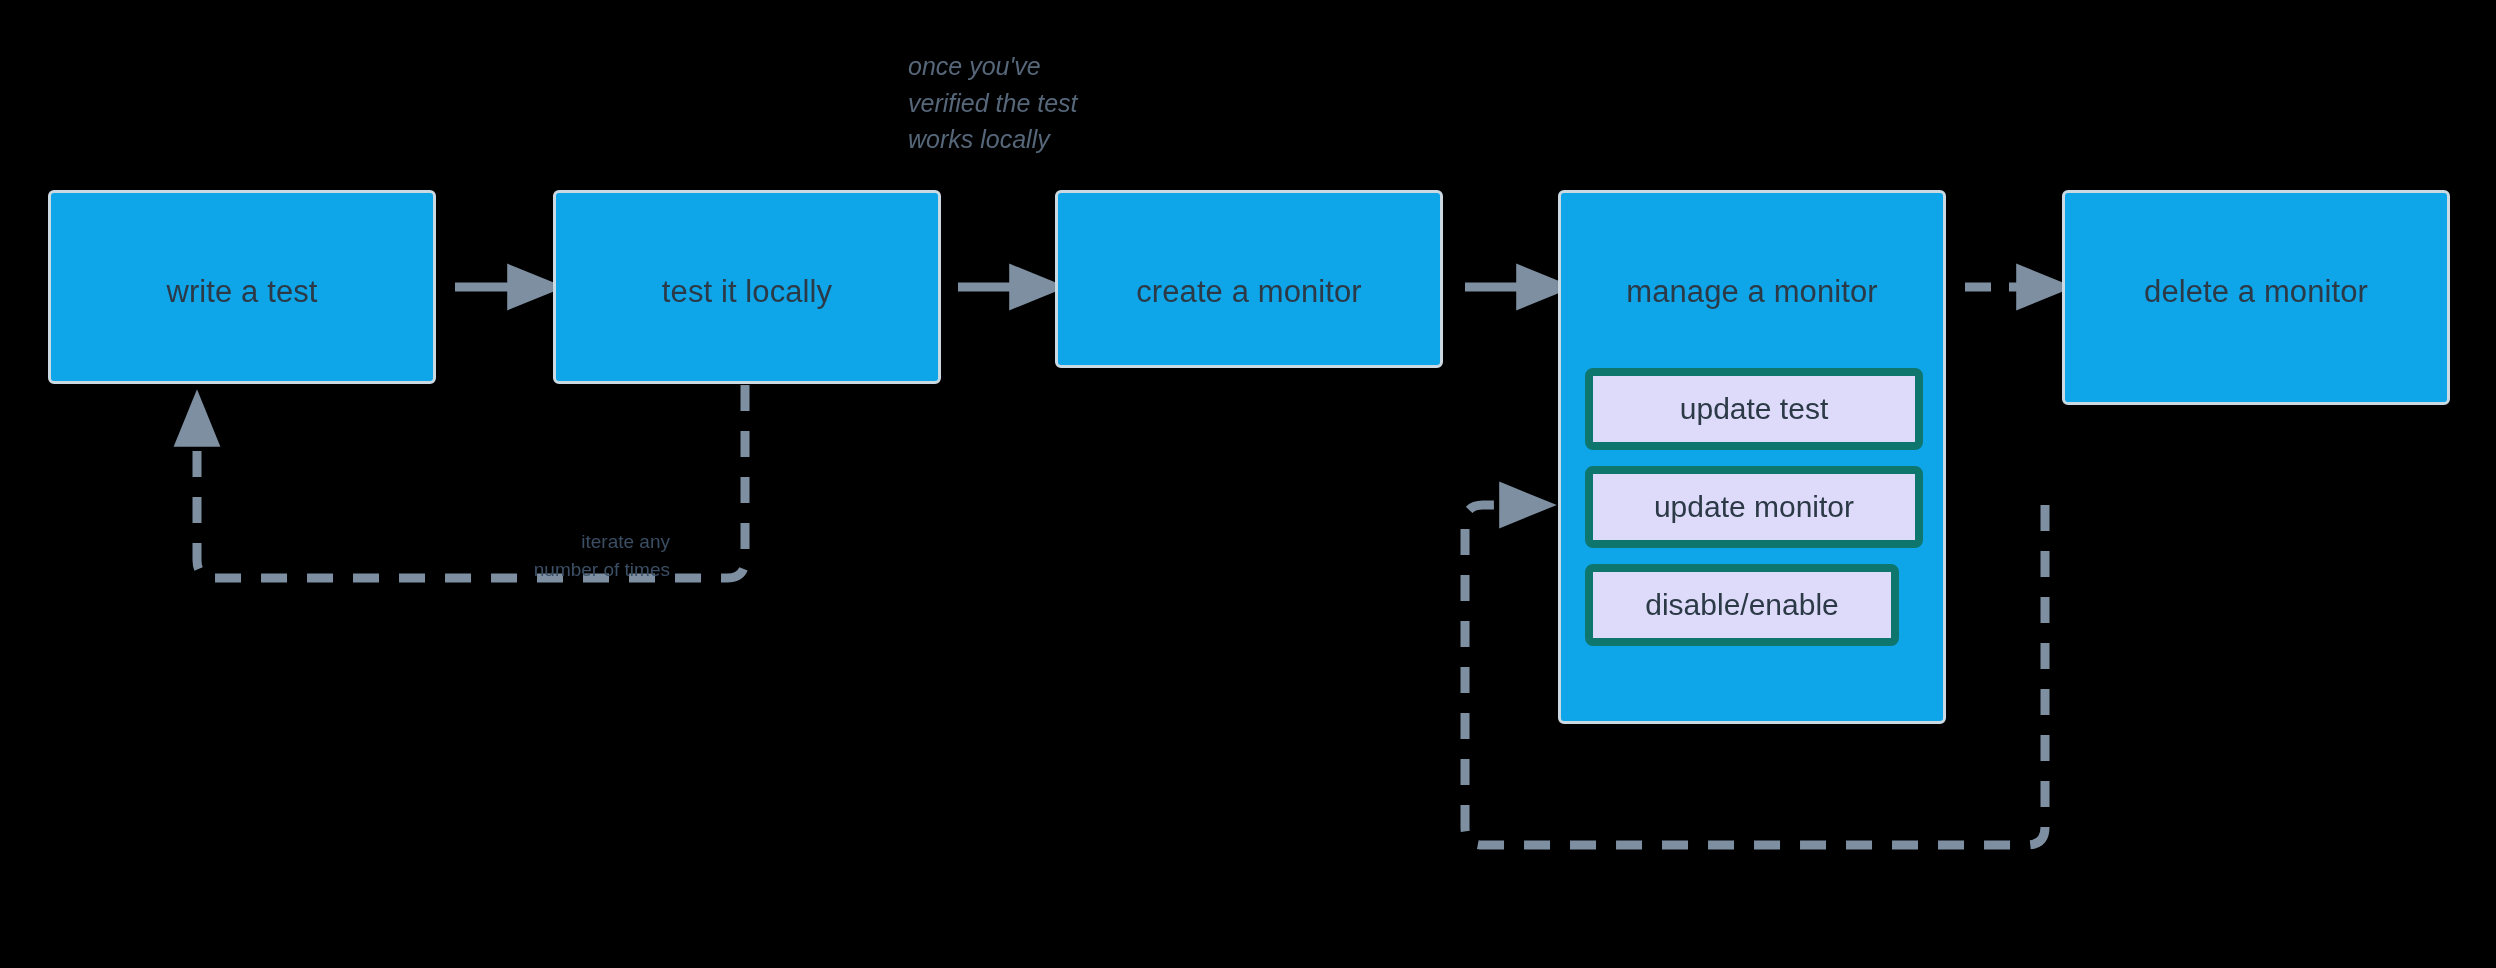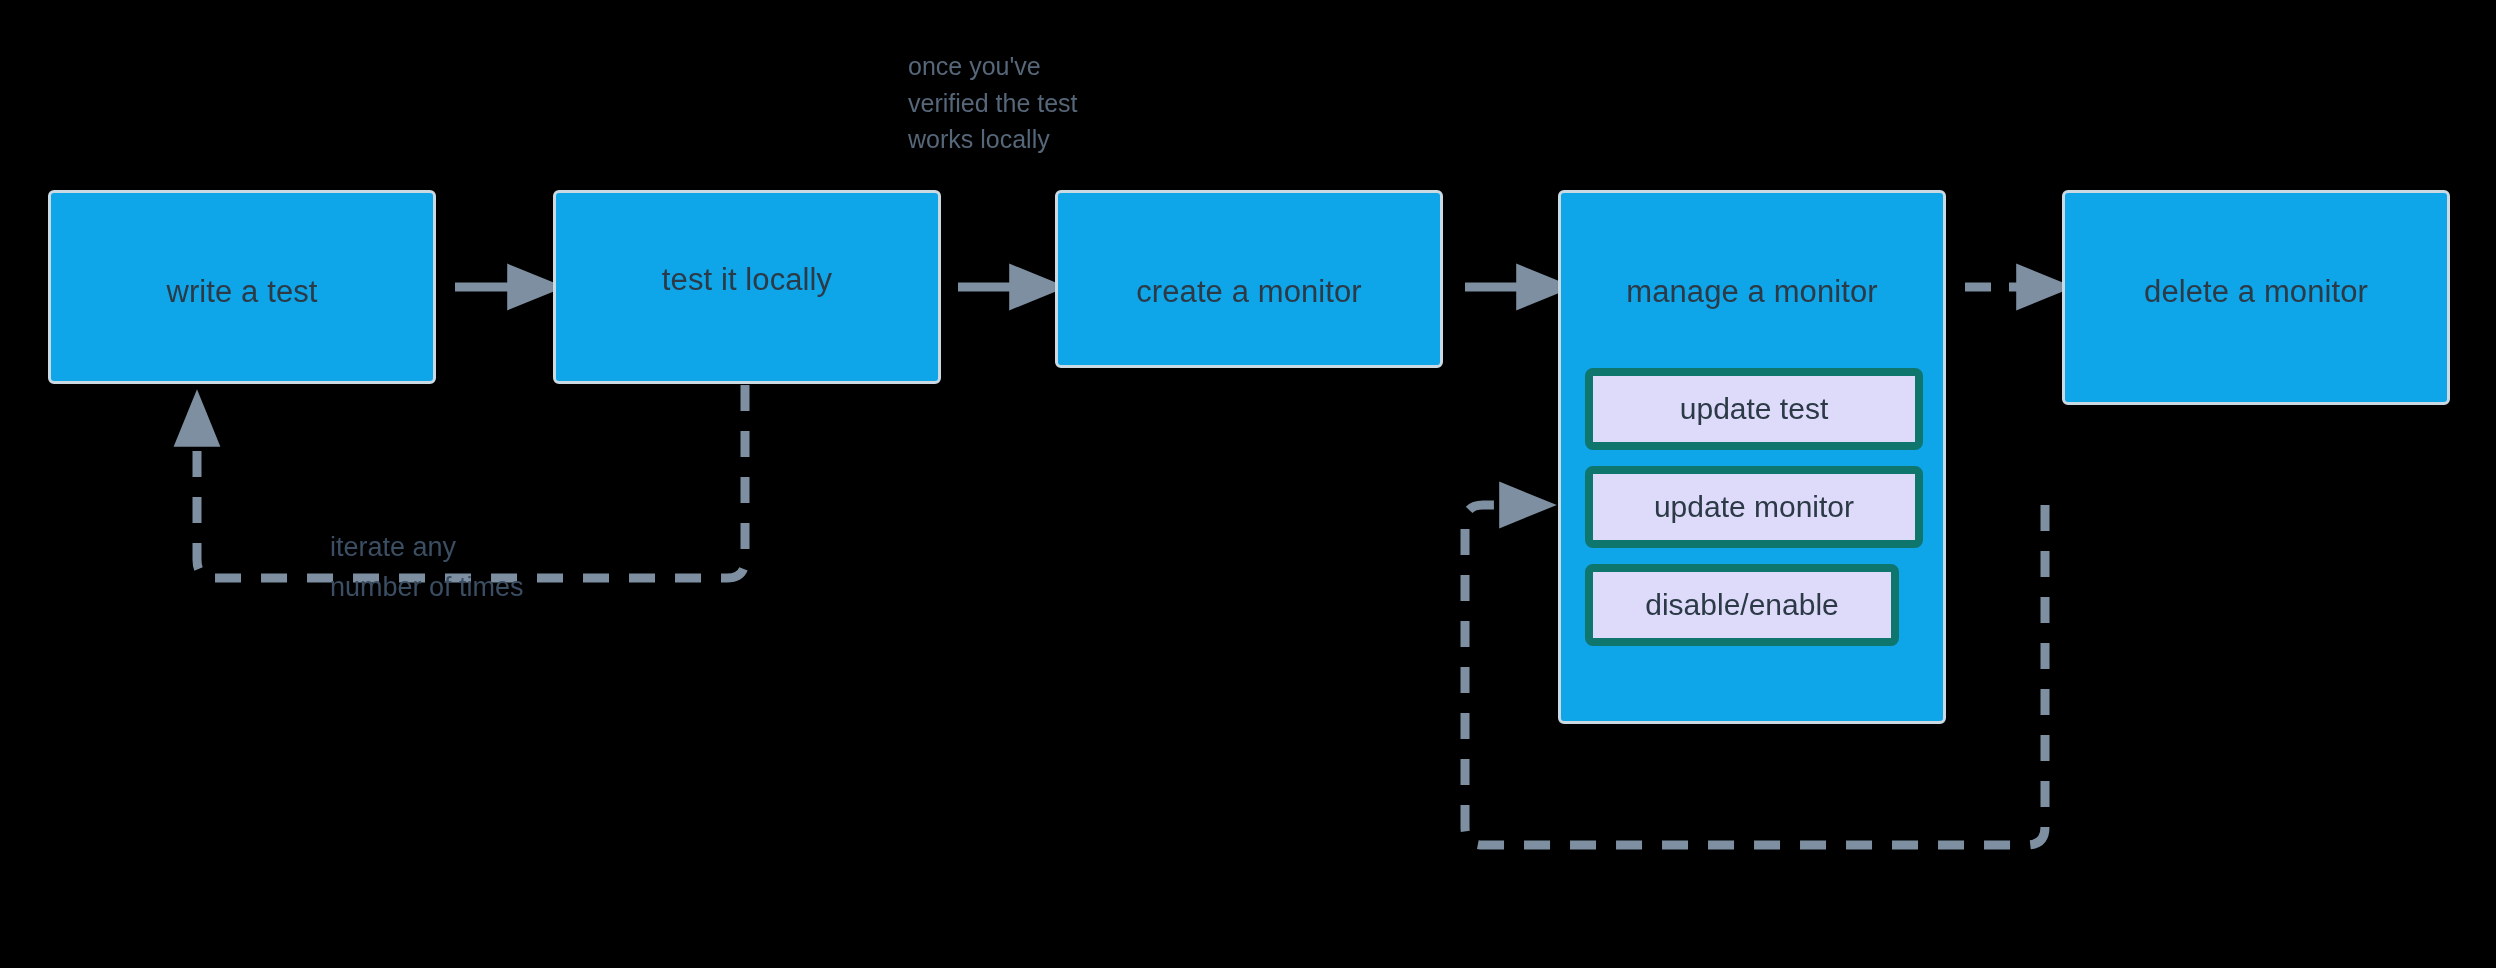--- a/index.html
+++ b/index.html
@@ -58,29 +58,30 @@
     text-align: center;
     color: #2B3A46;
     font-size: 30px;
     line-height: 1.2;
     white-space: nowrap;
   }
   .note {
     position: absolute;
     color: #56677A;
     font-size: 25px;
+    font-style: italic;
     line-height: 1.46;
     white-space: pre-line;
   }
   .loop-label {
     position: absolute;
     color: #3B4E63;
-    font-size: 27px;
+    font-size: 19px;
     line-height: 1.48;
-    text-align: left;
+    text-align: right;
     white-space: pre-line;
   }
 </style>
 </head>
 <body>
 
 <div id="canvas">
 
   <svg class="edges" viewBox="0 0 2496 968" xmlns="http://www.w3.org/2000/svg">
     <defs>
@@ -112,21 +113,21 @@
     <g>
       <path d="M 2045 505 L 2045 827 Q 2045 845 2027 845 L 1483 845 Q 1465 845 1465 827 L 1465 523 Q 1465 505 1483 505 L 1528 505" fill="none" stroke="#7D8FA1" stroke-width="9" stroke-linecap="butt" stroke-dasharray="26 20" marker-end="url(#arrow)"></path>
     </g>
   </svg>
 
   <div class="node" style="left:48px; top:190px; width:388px; height:194px;">
     <div class="node-label" style="top:80px;">write a test</div>
   </div>
 
   <div class="node" style="left:553px; top:190px; width:388px; height:194px;">
-    <div class="node-label" style="top:68px;">test it locally</div>
+    <div class="node-label" style="top:80px;">test it locally</div>
   </div>
 
   <div class="node" style="left:1055px; top:190px; width:388px; height:178px;">
     <div class="node-label" style="top:80px;">create a monitor</div>
   </div>
 
   <div class="node" style="left:1558px; top:190px; width:388px; height:534px;">
     <div class="node-label" style="top:80px;text-align:center;">manage a monitor</div>
 
     <div class="sub-box" style="left:24px; top:175px; width:338px; height:82px;">

